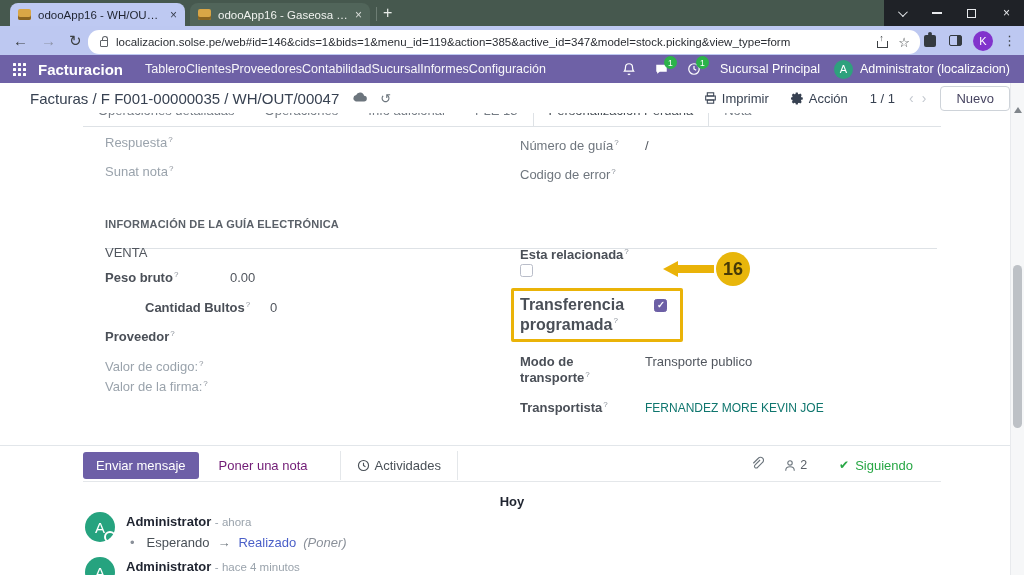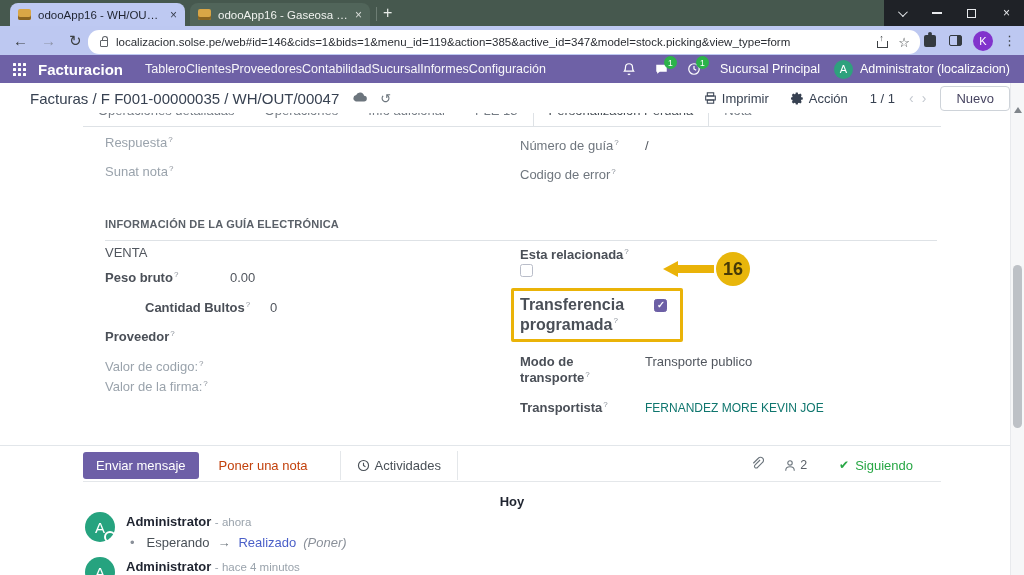--- a/index.html
+++ b/index.html
@@ -74,33 +74,33 @@
   .frow { display:flex; align-items:flex-start; font-size:13px; }
   .flabel { width:115px; margin-right:10px; color:#4a4f57; font-weight:600; flex:0 0 auto; line-height:1.25; }
   .flabel.muted { color:#9aa3ac; font-weight:400; }
   .fvalue { color:#51565e; line-height:1.25; }
   sup.help { font-size:8px; color:#8a9099; font-weight:400; margin-left:1px; }
   .cbx { width:13px; height:13px; border-radius:2.5px; border:1px solid #b9bdc9; background:#fff; position:relative; flex:0 0 auto; }
   .cbx.checked { background:#6c5fa5; border-color:#6c5fa5; }
   .cbx.checked:before { content:"✓"; position:absolute; left:2px; top:-1px; color:#fff; font-size:9.5px; font-weight:700; }
   .col-left { position:absolute; left:105px; width:400px; }
   .col-right { position:absolute; left:520px; width:412px; }
-  .sectionhead { position:absolute; left:105px; top:218px; width:832px; border-bottom:1px solid #dee2e6; padding-bottom:10px; font-size:11px; font-weight:700; color:#5a6068; letter-spacing:.2px; }
+  .sectionhead { position:absolute; left:105px; top:218px; width:832px; border-bottom:1px solid #dee2e6; padding-bottom:18px; font-size:11px; font-weight:700; color:#5a6068; letter-spacing:.2px; }
   .hlbox { border:3px solid #eab308; border-radius:2px; padding:4px 0 4px 6px; margin-left:-9px; width:172px; display:flex; align-items:flex-start; }
   .hlbox .flabel { width:112px; }
   .annot { position:absolute; top:252px; left:663px; display:flex; align-items:center; }
   .arrowhead { width:0; height:0; border-top:8px solid transparent; border-bottom:8px solid transparent; border-right:15px solid #eab308; }
   .arrowshaft { width:36px; height:8px; background:#eab308; }
   .annot-circle { width:34px; height:34px; border-radius:50%; background:#e8b60b; color:#463a08; font-size:18px; font-weight:700; display:flex; align-items:center; justify-content:center; margin-left:2px; }
 
   
   .chatter { position:absolute; left:0; top:445px; width:1024px; height:130px; background:#fff; border-top:1px solid #e2e6ea; }
   .chatbar { position:absolute; left:83px; top:3px; width:858px; height:33px; display:flex; align-items:center; border-bottom:1px solid #e4e7ea; }
   .sendbtn { background:#6d5fa7; color:#fff; border:none; border-radius:3px; font-size:13px; padding:6px 13px; margin-right:4px; }
-  .notebtn { background:none; border:none; font-size:13px; color:#c2410c; padding:6px 16px; }
+  .notebtn { background:none; border:none; font-size:13px; color:#701a75; padding:6px 16px; }
   .actbtn { display:flex; align-items:center; font-size:13px; color:#495057; padding:7px 16px; border-left:1px solid #e4e7ea; border-right:1px solid #e4e7ea; margin-left:16px; }
   .actbtn svg { margin-right:5px; }
   .chat-icons { margin-left:auto; display:flex; align-items:center; }
   .followers { font-size:12.5px; color:#5a6068; display:flex; align-items:center; margin-left:20px; }
   .following { color:#28a745; font-size:13px; display:flex; align-items:center; margin:0 28px 0 32px; }
   .following .chk { margin-right:6px; font-size:12px; }
   .dayrow { position:absolute; left:0; top:48px; width:1024px; text-align:center; font-size:13px; font-weight:700; color:#1f2430; }
   .msg { position:absolute; left:85px; display:flex; }
   .mavatar { width:30px; height:30px; border-radius:50%; background:#26a37f; color:#fff; font-size:15px; display:flex; align-items:center; justify-content:center; position:relative; flex:0 0 auto; }
   .mavatar:after { content:""; position:absolute; right:-1px; bottom:-1px; width:8px; height:8px; border:2px solid #fff; border-radius:50%; }

